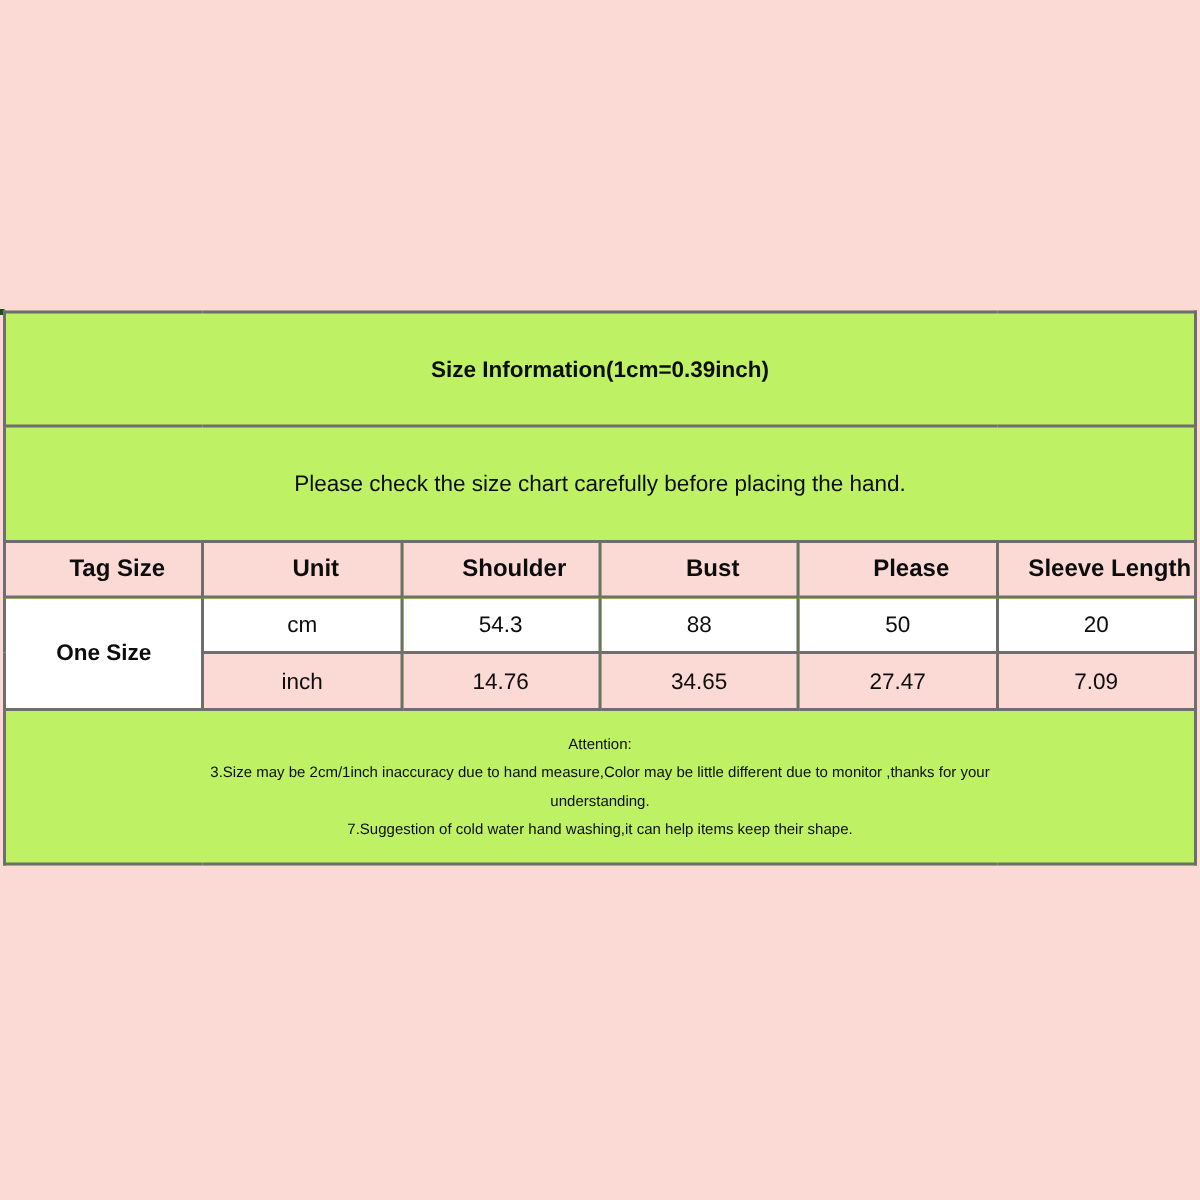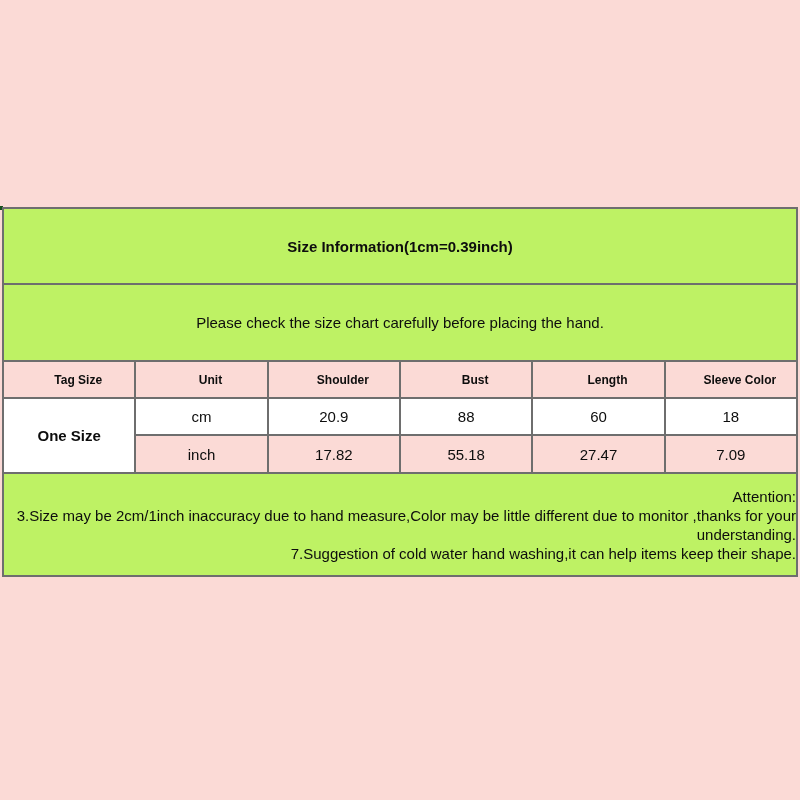--- a/index.html
+++ b/index.html
@@ -40,21 +40,21 @@
     padding-bottom: 2px;
     font-size: 16px;
     font-weight: bold;
   }
   td.note-cell {
     height: 75px;
     font-size: 16px;
   }
   tr.header-row th {
     height: 35px;
-    font-size: 12px;
+    font-size: 16px;
     font-weight: bold;
     background: #fbdad6;
     padding-left: 18px;
   }
   td.white-cell {
     background: #ffffff;
   }
   td.pink-cell {
     background: #fbdad6;
   }
@@ -69,24 +69,23 @@
     font-weight: bold;
     background: #ffffff;
   }
   td.attention-cell {
     height: 101px;
     vertical-align: bottom;
     text-align: left;
     padding: 0 6px 3px 4px;
   }
   .attention-line {
-    font-size: 15px;
+    font-size: 10px;
     line-height: 19px;
     white-space: nowrap;
-    text-align: right;
   }
   .corner-artifact {
     position: absolute;
     top: 206px;
     left: 0;
     width: 3px;
     height: 4px;
     background: #17501c;
   }
 </style>
@@ -111,35 +110,35 @@
         <td class="title-cell" colspan="6">Size Information(1cm=0.39inch)</td>
       </tr>
       <tr>
         <td class="note-cell" colspan="6">Please check the size chart carefully before placing the hand.</td>
       </tr>
       <tr class="header-row">
         <th>Tag Size</th>
         <th>Unit</th>
         <th>Shoulder</th>
         <th>Bust</th>
-        <th>Length</th>
-        <th>Sleeve Color</th>
+        <th>Please</th>
+        <th>Sleeve Length</th>
       </tr>
       <tr class="cm-row">
         <td class="tag-size-cell" rowspan="2">One Size</td>
         <td class="white-cell">cm</td>
-        <td class="white-cell">20.9</td>
+        <td class="white-cell">54.3</td>
         <td class="white-cell">88</td>
-        <td class="white-cell">60</td>
-        <td class="white-cell">18</td>
+        <td class="white-cell">50</td>
+        <td class="white-cell">20</td>
       </tr>
       <tr class="inch-row">
         <td class="pink-cell">inch</td>
-        <td class="pink-cell">17.82</td>
-        <td class="pink-cell">55.18</td>
+        <td class="pink-cell">14.76</td>
+        <td class="pink-cell">34.65</td>
         <td class="pink-cell">27.47</td>
         <td class="pink-cell">7.09</td>
       </tr>
       <tr>
         <td class="attention-cell" colspan="6">
           <div class="attention-line">Attention:</div>
           <div class="attention-line">3.Size may be 2cm/1inch inaccuracy due to hand measure,Color may be little different due to monitor ,thanks for your</div>
           <div class="attention-line">understanding.</div>
           <div class="attention-line">7.Suggestion of cold water hand washing,it can help items keep their shape.</div>
         </td>

